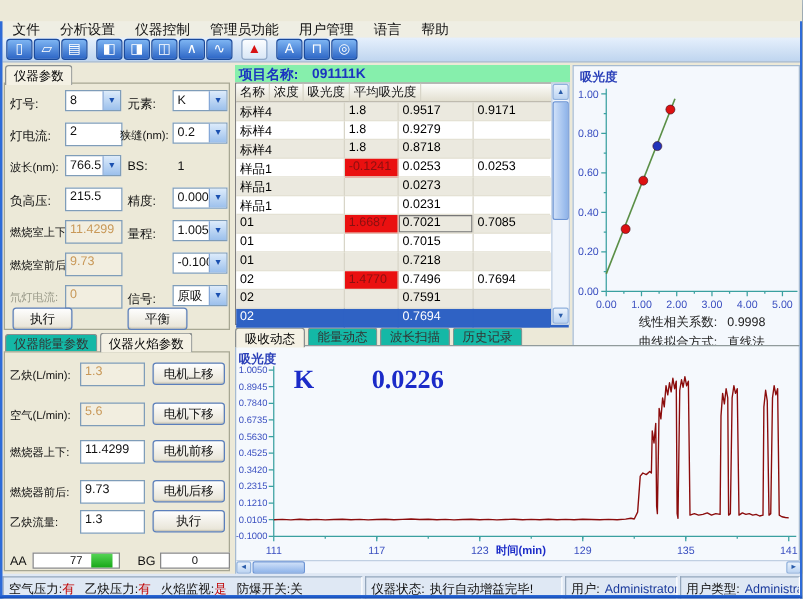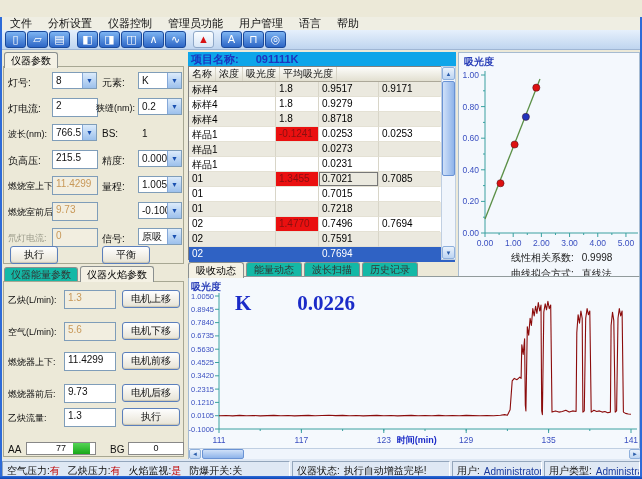--- a/index.html
+++ b/index.html
@@ -44,23 +44,23 @@
   .sel-val{flex:1;font-size:10px;padding:0 3px;overflow:hidden;white-space:nowrap;color:#111;}
   .sel-btn{width:13px;height:100%;background:linear-gradient(180deg,#dcebfb,#9cc0ec);border-left:1px solid #85a8d8;
     display:flex;align-items:center;justify-content:center;font-size:7px;color:#1a50b0;}
   .btn{position:absolute;border:1px solid #5b7fbc;border-radius:3px;background:linear-gradient(180deg,#fefefe,#e7e3d5);
     font-size:10px;display:flex;align-items:center;justify-content:center;color:#111;box-shadow:inset 0 -1px 1px #c9c5b4;}
   .tab{position:absolute;height:15px;font-size:10px;display:flex;align-items:center;justify-content:center;
     border:1px solid #8A8F8F;border-bottom:none;border-radius:3px 3px 0 0;background:#14b8a6;color:#333;box-sizing:border-box;}
   .tab.active{background:#F4F1E4;height:16px;z-index:2;color:#000;}
   .gbox{position:absolute;background:#ECE9D8;border:1px solid #A7A793;box-sizing:border-box;}
   
-  .projectbar{position:absolute;left:188px;top:52px;width:268px;height:14px;background:#0ea5e9;
+  .projectbar{position:absolute;left:188px;top:52px;width:268px;height:14px;background:#86efac;
     font-size:11px;font-weight:bold;color:#1b35c0;display:flex;align-items:center;padding-left:3px;box-sizing:border-box;}
-  .projectbar .pval{margin-left:17px;}
+  .projectbar .pval{margin-left:11px;}
   .tblwrap{position:absolute;left:188px;top:66px;width:268px;height:194px;border:1px solid #808080;box-sizing:border-box;background:#fff;}
   .thead{display:flex;height:14px;background:linear-gradient(180deg,#FDFDFB,#E2DFD0);border-bottom:1px solid #ACA899;}
   .th{font-size:10px;color:#111;padding:0 3px;border-right:1px solid #d8d5c8;display:flex;align-items:center;box-sizing:border-box;}
   .trow{display:flex;height:15px;background:#fff;box-sizing:border-box;}
   .trow.odd{background:#EBE9DF;}
   .trow.selected{background:#2F62C4;color:#fff;}
   .tc{font-size:10px;padding:1px 3px;border-right:1px solid #d8d5c8;border-bottom:1px solid #e4e1d4;
     box-sizing:border-box;overflow:hidden;white-space:nowrap;}
   .trow.selected .tc{border-color:#2F62C4;}
   .c-name{width:87px;}.c-conc{width:43px;}.c-abs{width:60px;}.c-avg{width:61px;border-right:none;}
@@ -307,21 +307,21 @@
           <div class="tc c-avg"></div>
         </div>
         <div class="trow">
           <div class="tc c-name">样品1</div>
           <div class="tc c-conc"></div>
           <div class="tc c-abs">0.0231</div>
           <div class="tc c-avg"></div>
         </div>
         <div class="trow odd">
           <div class="tc c-name">01</div>
-          <div class="tc c-conc red">1.3455</div>
+          <div class="tc c-conc red">1.6687</div>
           <div class="tc c-abs focus">0.7021</div>
           <div class="tc c-avg">0.7085</div>
         </div>
         <div class="trow">
           <div class="tc c-name">01</div>
           <div class="tc c-conc"></div>
           <div class="tc c-abs">0.7015</div>
           <div class="tc c-avg"></div>
         </div>
         <div class="trow odd">

